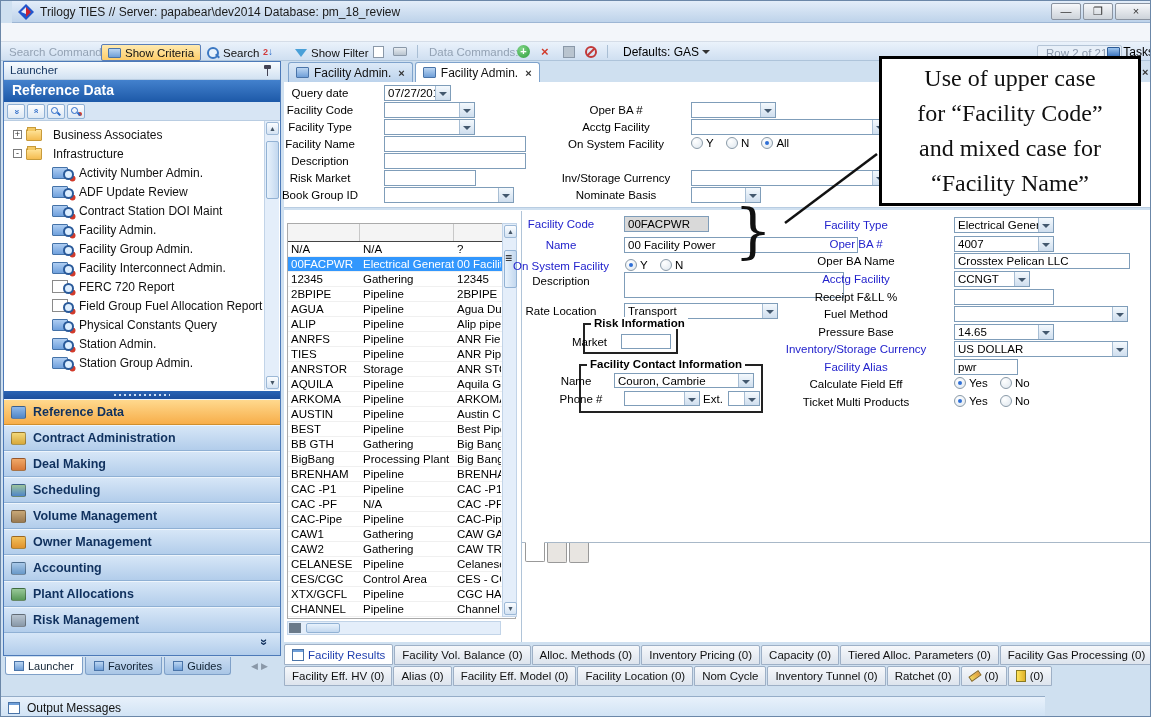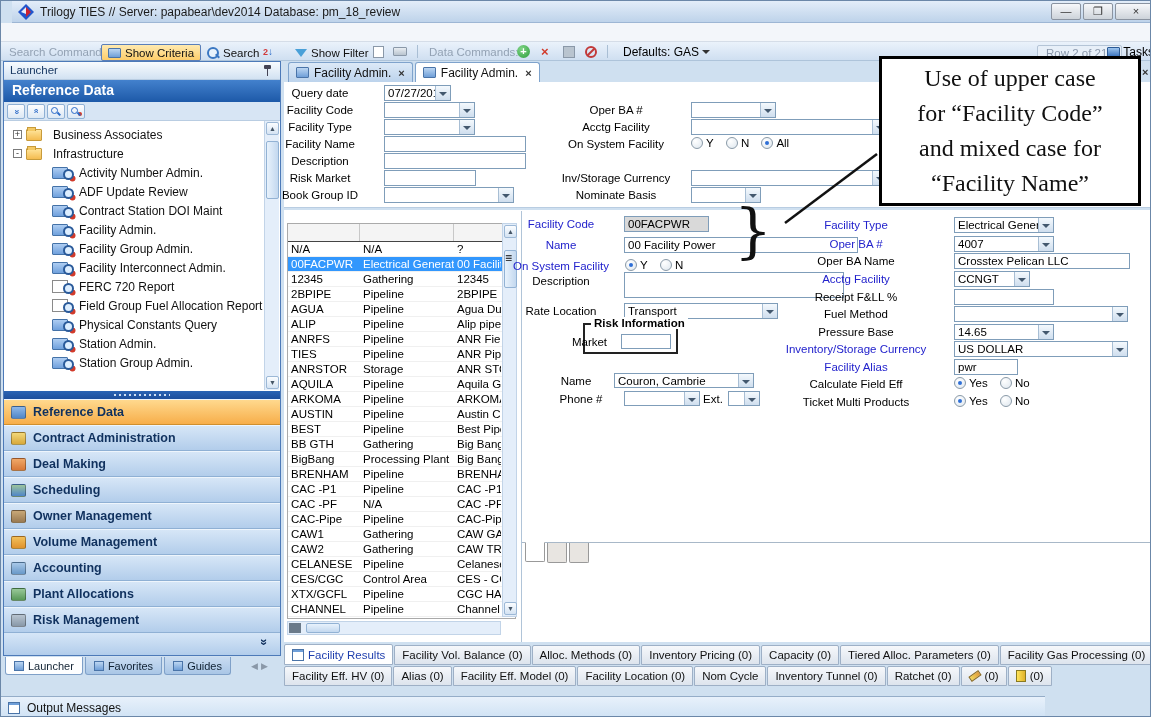--- a/index.html
+++ b/index.html
@@ -344,25 +344,25 @@
         <div class="stack-btn">
     <span class="sicon"></span>
     <span>Deal Making</span>
   </div>
         <div class="stack-btn">
     <span class="sicon"></span>
     <span>Scheduling</span>
   </div>
         <div class="stack-btn">
     <span class="sicon"></span>
-    <span>Owner Management</span>
+    <span>Volume Management</span>
   </div>
         <div class="stack-btn">
     <span class="sicon"></span>
-    <span>Volume Management</span>
+    <span>Owner Management</span>
   </div>
         <div class="stack-btn">
     <span class="sicon"></span>
     <span>Accounting</span>
   </div>
         <div class="stack-btn">
     <span class="sicon"></span>
     <span>Plant Allocations</span>
   </div>
         <div class="stack-btn">
@@ -641,20 +641,23 @@
     </span>
 
   <div class="groupbox" style="left:582px;top:322px;width:95px;height:31px">
     <span class="gtitle">Risk Information</span>
   </div>
   <span class="flabel" style="left:560px;top:334px;width:57px">Market</span>
   <span class="field" style="left:620px;top:333px;width:50px;height:15px">
       <span class="fval"></span>
     </span>
 
+  <div class="groupbox" style="left:578px;top:363px;width:184px;height:49px">
+    <span class="gtitle">Facility Contact Information</span>
+  </div>
   <span class="flabel" style="left:540px;top:373px;width:70px">Name</span>
   <span class="field combo" style="left:613px;top:372px;width:140px;height:15px">
       <span class="fval">Couron, Cambrie</span>
       <span class="dd"></span>
     </span>
   <span class="flabel" style="left:540px;top:391px;width:80px">Phone #</span>
   <span class="field combo" style="left:623px;top:390px;width:76px;height:15px">
       <span class="fval"></span>
       <span class="dd"></span>
     </span>

